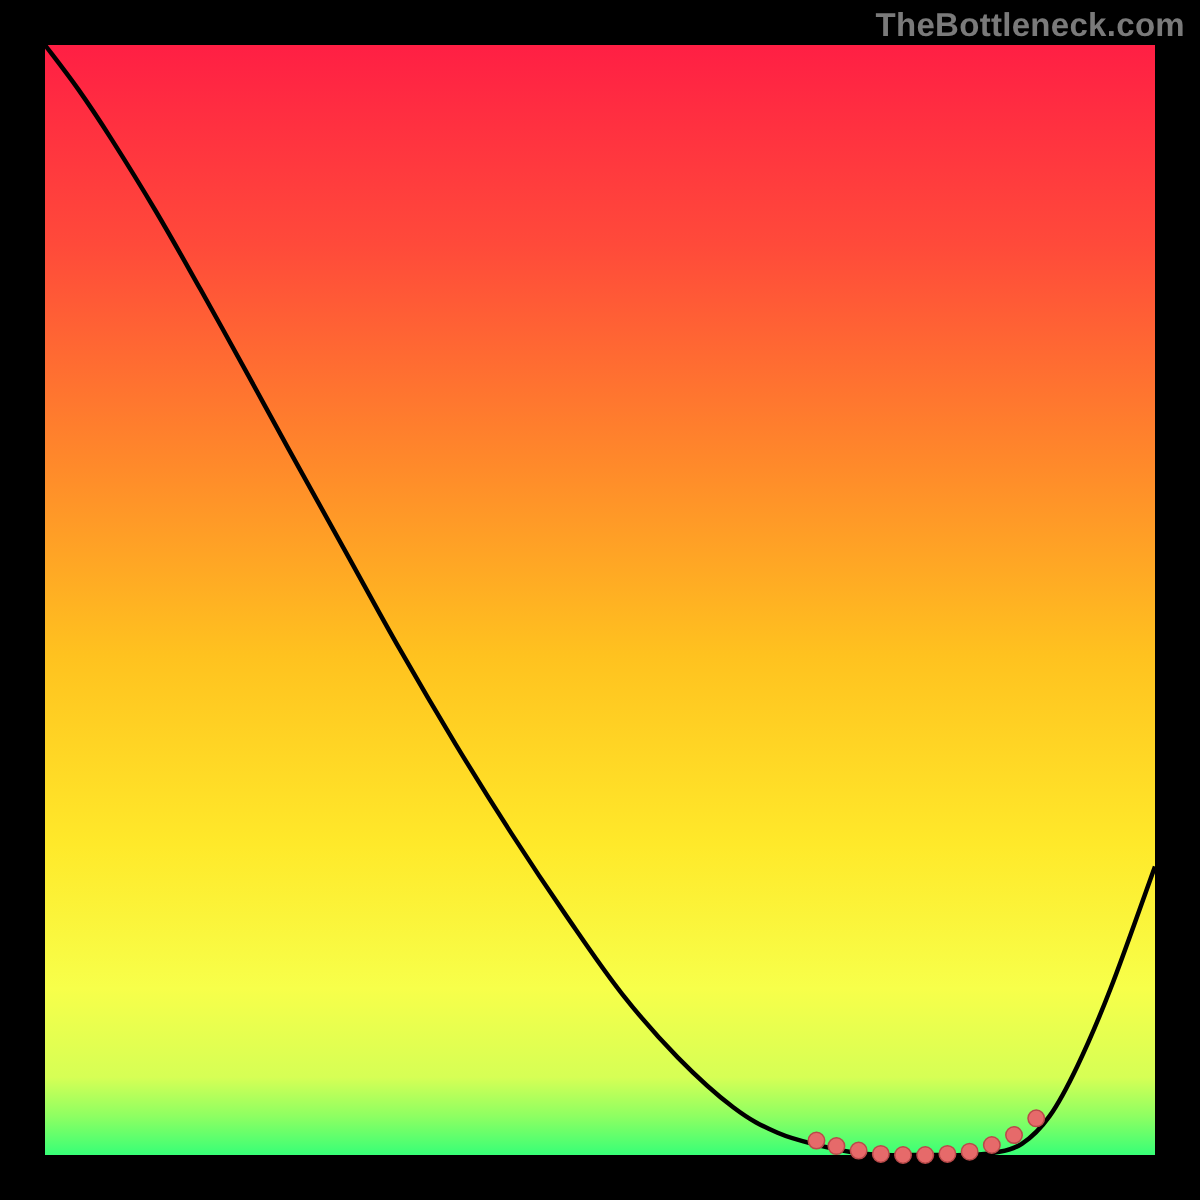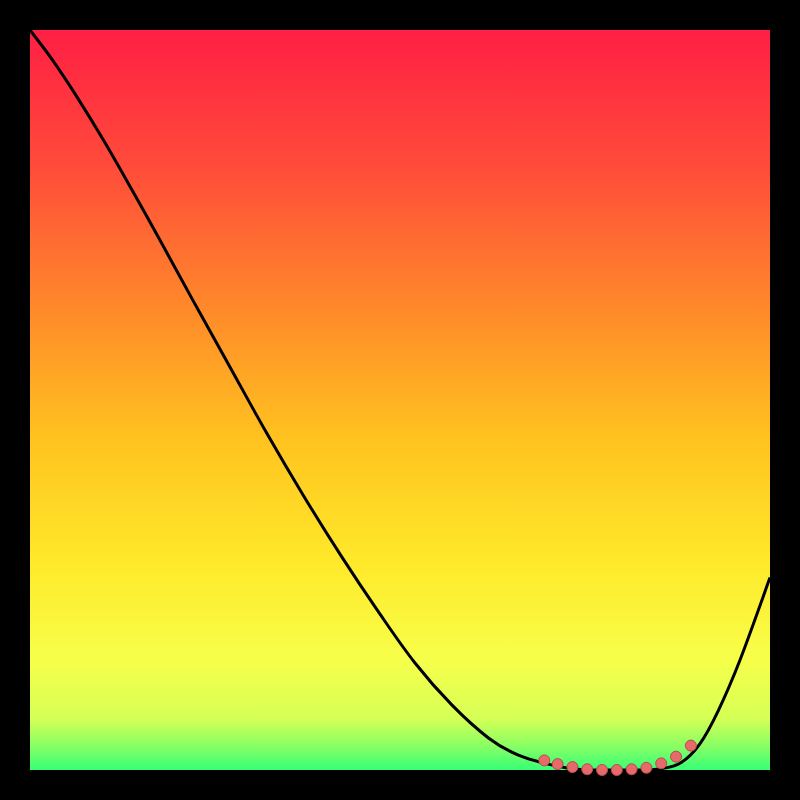--- a/index.html
+++ b/index.html
@@ -29,20 +29,21 @@
   }
   svg {
     position: absolute;
     inset: 0;
   }
 </style>
 </head>
 <body>
 
 <div class="stage">
+  <div class="watermark">TheBottleneck.com</div>
   <svg id="chart-svg" viewBox="0 0 800 800" preserveAspectRatio="none">
     <defs>
       <linearGradient id="bg-grad" x1="0" y1="0" x2="0" y2="1">
           <stop offset="0.00%" stop-color="#ff1f44"></stop>
           <stop offset="18.00%" stop-color="#ff4a3a"></stop>
           <stop offset="38.00%" stop-color="#ff8a2a"></stop>
           <stop offset="55.00%" stop-color="#ffc21f"></stop>
           <stop offset="72.00%" stop-color="#ffe92a"></stop>
           <stop offset="85.00%" stop-color="#f7ff4a"></stop>
           <stop offset="93.00%" stop-color="#d6ff55"></stop>

